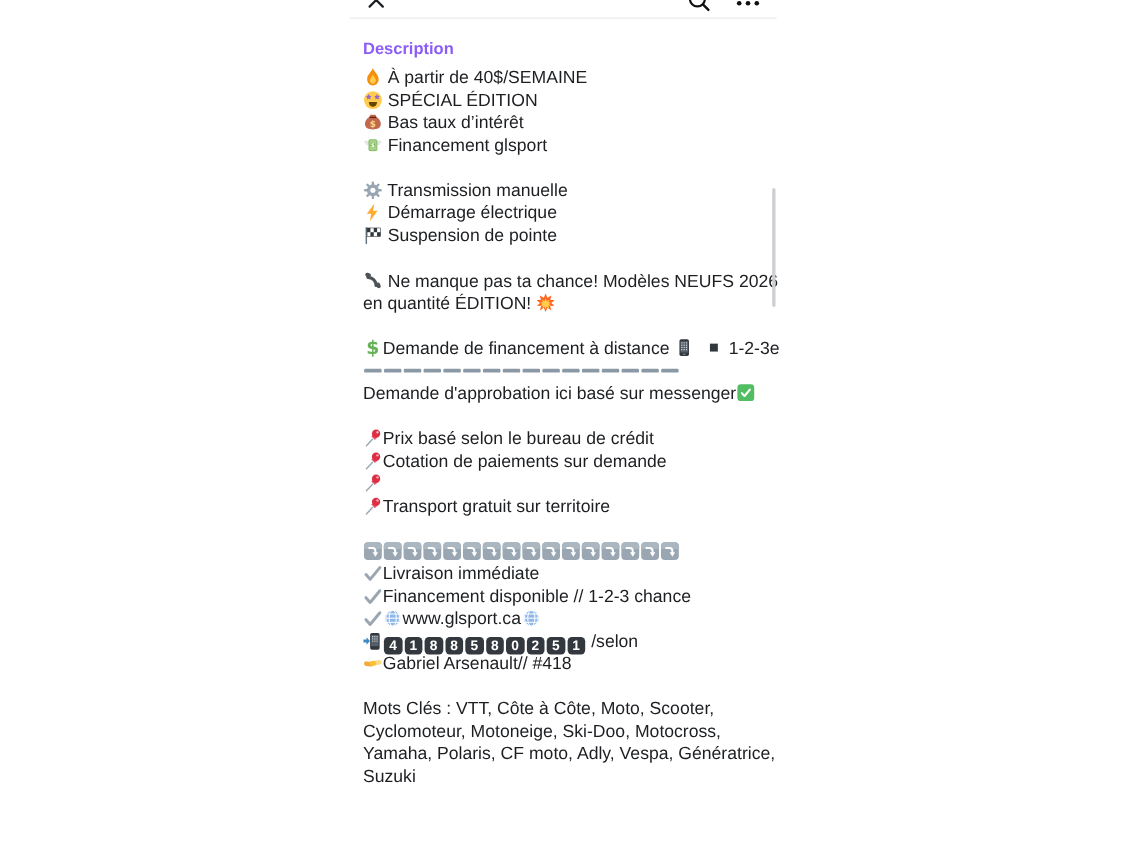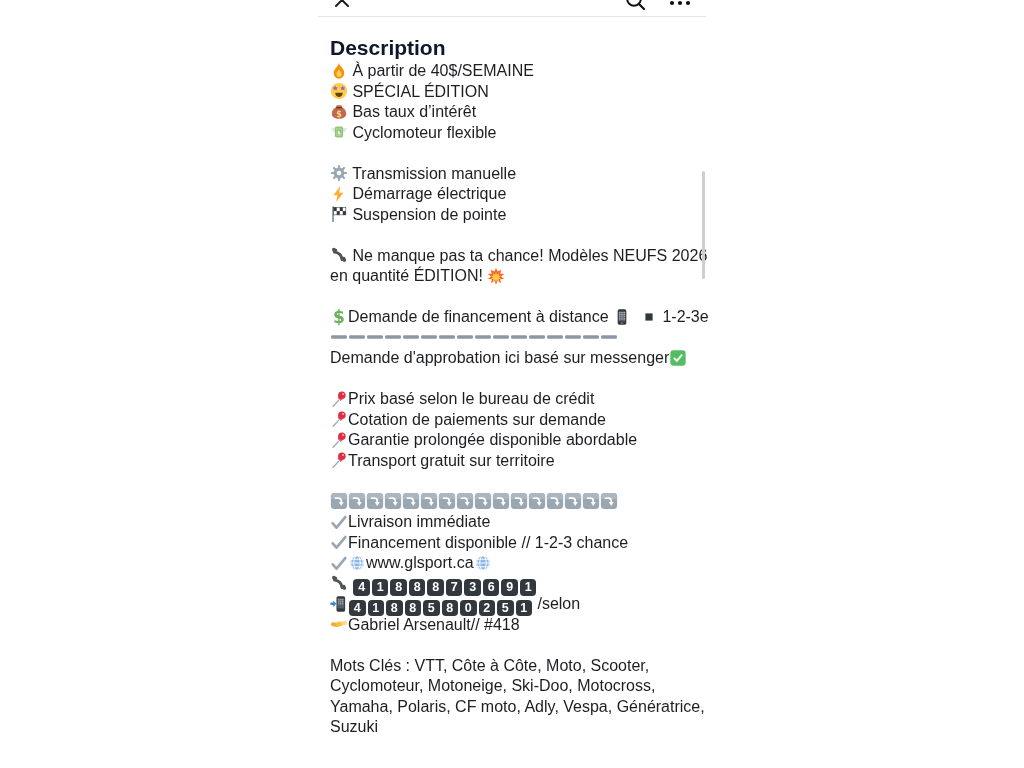--- a/index.html
+++ b/index.html
@@ -5,21 +5,21 @@
   html,body{margin:0;padding:0;background:#fff;}
   .canvas{position:relative;width:1024px;height:768px;background:#fff;overflow:hidden;
           font-family:"Liberation Sans",sans-serif;color:#1c1e21;}
   .screen{position:absolute;left:318px;top:0;width:388px;height:768px;background:#fff;}
   .topbar{position:absolute;left:0;top:0;width:100%;height:16px;overflow:hidden;
           border-bottom:1px solid #e6e7e9;}
   .tb-icon{position:absolute;}
   .tb-close{left:14px;top:-10px;}
   .tb-search{right:58px;top:-11px;}
   .tb-more{right:14px;top:-8px;}
-  .section-title{position:absolute;left:12px;top:36px;font-size:21px;font-weight:bold;color:#0f172a;}
+  .section-title{position:absolute;left:12px;top:36px;font-size:15px;font-weight:bold;color:#8b5cf6;}
   .desc{position:absolute;left:12px;top:61px;width:366px;}
   .line{height:20.5px;line-height:20.5px;font-size:16px;white-space:pre;overflow:visible;}
   .emj{display:inline-block;width:18px;height:18px;vertical-align:-3.5px;}
   .emj svg{display:block;}
   .keycap{display:inline-block;width:16.5px;height:16.5px;line-height:17px;margin:0 1px;
           background:#33373e;color:#fff;border-radius:4px;font-size:12.5px;font-weight:bold;
           text-align:center;vertical-align:-2.5px;}
   .scroll-thumb{position:absolute;left:384px;top:171px;width:3px;height:108px;
                 background:#cdcfd2;border-radius:2px;}
   .symbols{position:absolute;width:0;height:0;overflow:hidden;}
@@ -199,21 +199,21 @@
               <use href="#sym-fire"></use>
             </svg></span><span> À partir de 40$/SEMAINE</span></div>
         <div class="line"><span class="emj"><svg width="18" height="18">
               <use href="#sym-star-struck"></use>
             </svg></span><span> SPÉCIAL ÉDITION</span></div>
         <div class="line"><span class="emj"><svg width="18" height="18">
               <use href="#sym-money-bag"></use>
             </svg></span><span> Bas taux d’intérêt</span></div>
         <div class="line"><span class="emj"><svg width="18" height="18">
               <use href="#sym-money-wings"></use>
-            </svg></span><span> Cyclomoteur flexible</span></div>
+            </svg></span><span> Financement glsport</span></div>
         <div class="line"></div>
         <div class="line"><span class="emj"><svg width="18" height="18">
               <use href="#sym-gear"></use>
             </svg></span><span> Transmission manuelle</span></div>
         <div class="line"><span class="emj"><svg width="18" height="18">
               <use href="#sym-zap"></use>
             </svg></span><span> Démarrage électrique</span></div>
         <div class="line"><span class="emj"><svg width="18" height="18">
               <use href="#sym-checkered-flag"></use>
             </svg></span><span> Suspension de pointe</span></div>
@@ -270,21 +270,21 @@
             </svg></span></div>
         <div class="line"></div>
         <div class="line"><span class="emj"><svg width="18" height="18">
               <use href="#sym-pushpin"></use>
             </svg></span><span>Prix basé selon le bureau de crédit</span></div>
         <div class="line"><span class="emj"><svg width="18" height="18">
               <use href="#sym-pushpin"></use>
             </svg></span><span>Cotation de paiements sur demande</span></div>
         <div class="line"><span class="emj"><svg width="18" height="18">
               <use href="#sym-pushpin"></use>
-            </svg></span><span>Garantie prolongée disponible abordable</span></div>
+            </svg></span></div>
         <div class="line"><span class="emj"><svg width="18" height="18">
               <use href="#sym-pushpin"></use>
             </svg></span><span>Transport gratuit sur territoire</span></div>
         <div class="line"></div>
         <div class="line"><span class="emj"><svg width="18" height="18">
               <use href="#sym-arrow-down"></use>
             </svg></span><span class="emj"><svg width="18" height="18">
               <use href="#sym-arrow-down"></use>
             </svg></span><span class="emj"><svg width="18" height="18">
               <use href="#sym-arrow-down"></use>
@@ -321,23 +321,20 @@
         <div class="line"><span class="emj"><svg width="18" height="18">
               <use href="#sym-check-gray"></use>
             </svg></span><span>Financement disponible // 1-2-3 chance</span></div>
         <div class="line"><span class="emj"><svg width="18" height="18">
               <use href="#sym-check-gray"></use>
             </svg></span><span class="emj"><svg width="18" height="18">
               <use href="#sym-globe"></use>
             </svg></span><span>www.glsport.ca</span><span class="emj"><svg width="18" height="18">
               <use href="#sym-globe"></use>
             </svg></span></div>
-        <div class="line"><span class="emj"><svg width="18" height="18">
-              <use href="#sym-phone-receiver"></use>
-            </svg></span><span> </span><span class="keycap">4</span><span class="keycap">1</span><span class="keycap">8</span><span class="keycap">8</span><span class="keycap">8</span><span class="keycap">7</span><span class="keycap">3</span><span class="keycap">6</span><span class="keycap">9</span><span class="keycap">1</span></div>
         <div class="line"><span class="emj"><svg width="18" height="18">
               <use href="#sym-phone-arrow"></use>
             </svg></span><span class="keycap">4</span><span class="keycap">1</span><span class="keycap">8</span><span class="keycap">8</span><span class="keycap">5</span><span class="keycap">8</span><span class="keycap">0</span><span class="keycap">2</span><span class="keycap">5</span><span class="keycap">1</span><span> /selon</span></div>
         <div class="line"><span class="emj"><svg width="18" height="18">
               <use href="#sym-handshake"></use>
             </svg></span><span>Gabriel Arsenault// #418</span></div>
         <div class="line"></div>
         <div class="line"><span>Mots Clés : VTT, Côte à Côte, Moto, Scooter,</span></div>
         <div class="line"><span>Cyclomoteur, Motoneige, Ski-Doo, Motocross,</span></div>
         <div class="line"><span>Yamaha, Polaris, CF moto, Adly, Vespa, Génératrice,</span></div>

